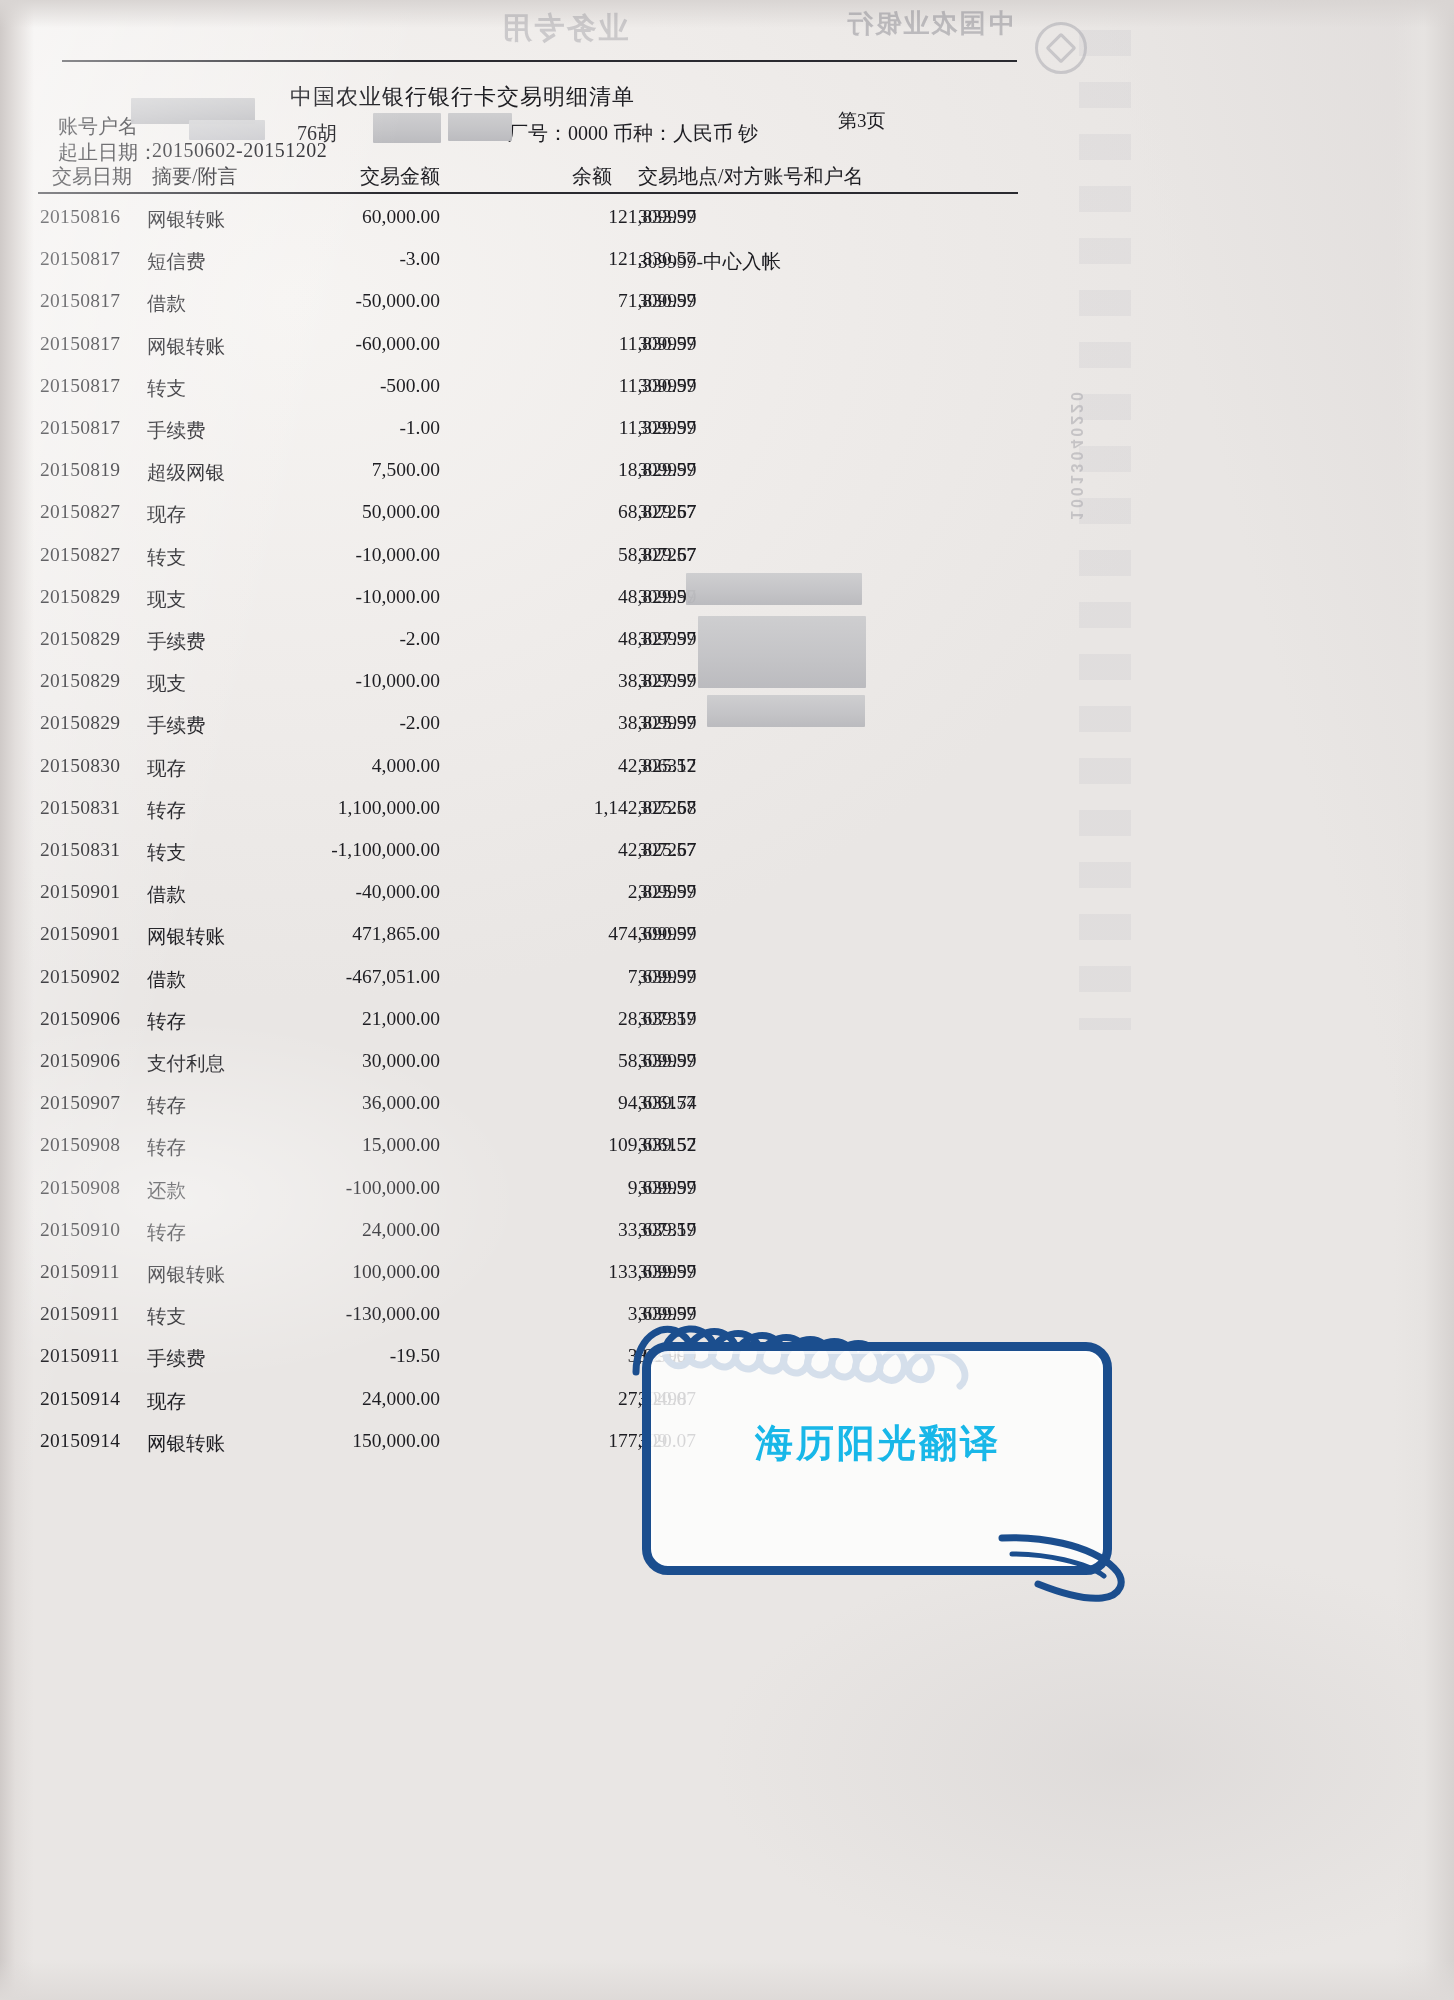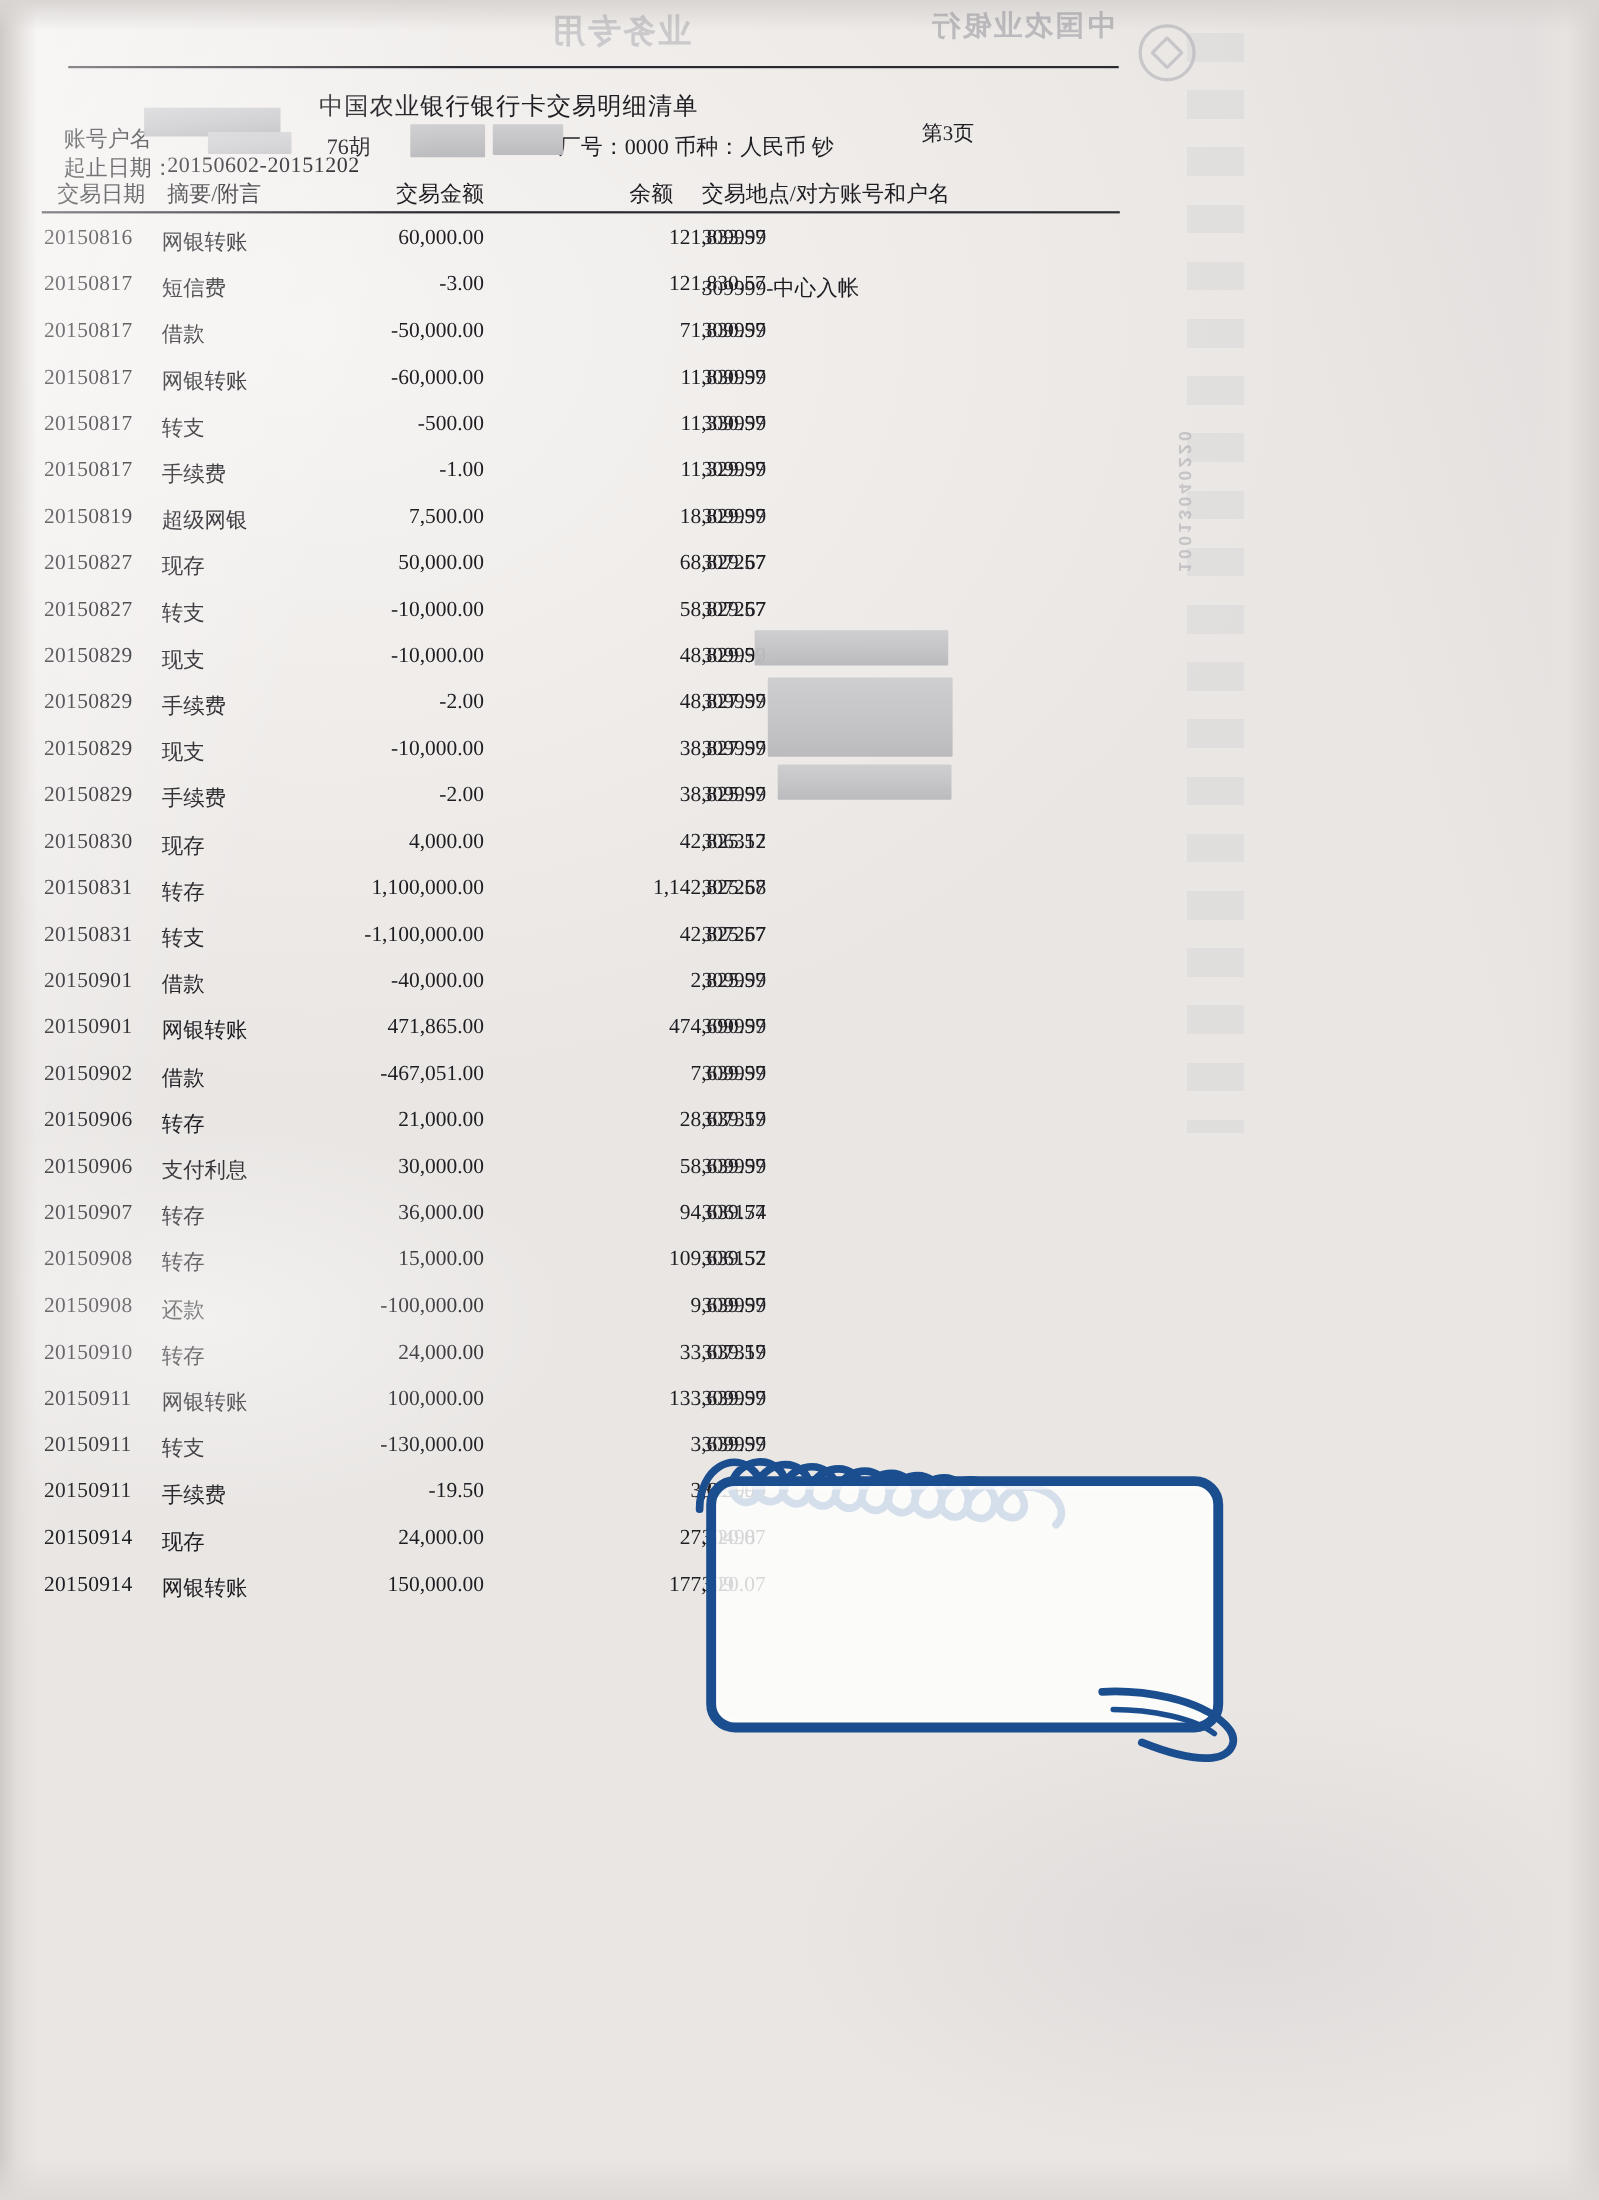--- a/index.html
+++ b/index.html
@@ -478,18 +478,19 @@
       <path d="M8,72 C8,34 40,18 58,38 C74,56 52,76 40,60 C28,44 56,18 78,34
                C96,48 80,74 64,62 C48,50 78,20 100,36 C118,50 104,76 88,64
                C72,52 102,22 124,38 C142,52 128,78 112,66 C96,54 126,24 148,40
                C166,54 152,80 136,68 C120,56 150,26 172,42 C190,56 176,82 160,70
                C144,58 174,28 196,44 C214,58 200,84 184,72 C168,60 198,30 220,46
                C238,60 224,86 208,74 C192,62 222,32 244,48 C262,62 248,88 232,76
                C216,64 246,34 268,50 C286,64 272,88 256,78 C240,68 268,38 292,52
                C312,64 302,86 286,78 C270,70 292,44 318,54 C340,62 340,80 332,86" fill="none" stroke="#1b4e8e" stroke-width="7" stroke-linecap="round"></path>
     </svg>
     <div class="stamp-box"></div>
+    <div class="stamp-text">海历阳光翻译</div>
     <svg class="tail" width="140" height="80" viewBox="0 0 140 80">
       <path d="M4,10 C40,8 92,16 116,40 C130,54 122,68 104,70 C86,72 60,64 40,56" fill="none" stroke="#1b4e8e" stroke-width="7" stroke-linecap="round"></path>
       <path d="M14,26 C48,26 88,34 106,48" fill="none" stroke="#1b4e8e" stroke-width="5" stroke-linecap="round"></path>
     </svg>
   </div>
 </div>
 
 </body></html>

